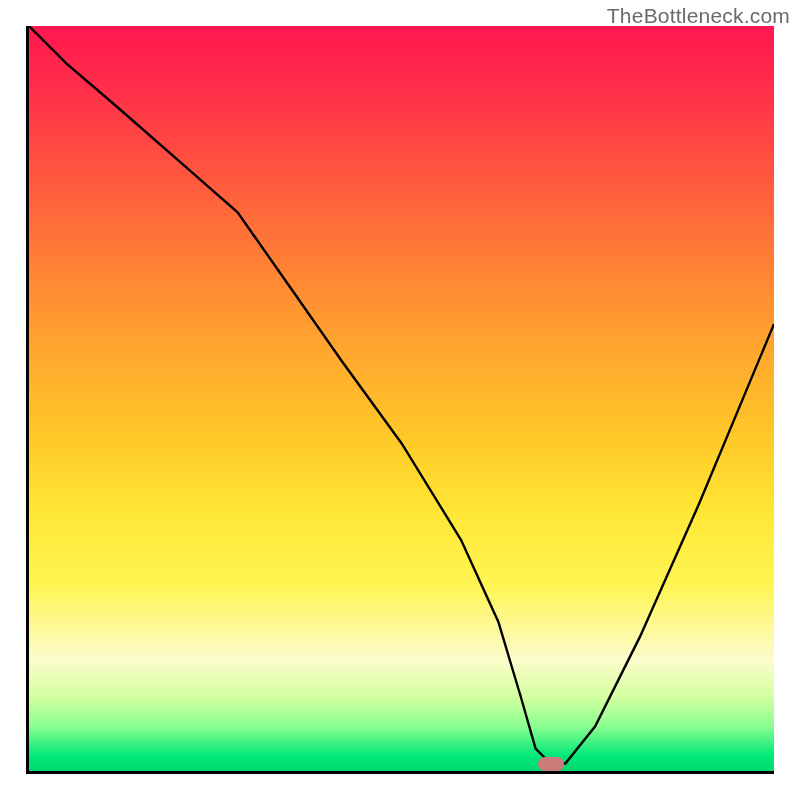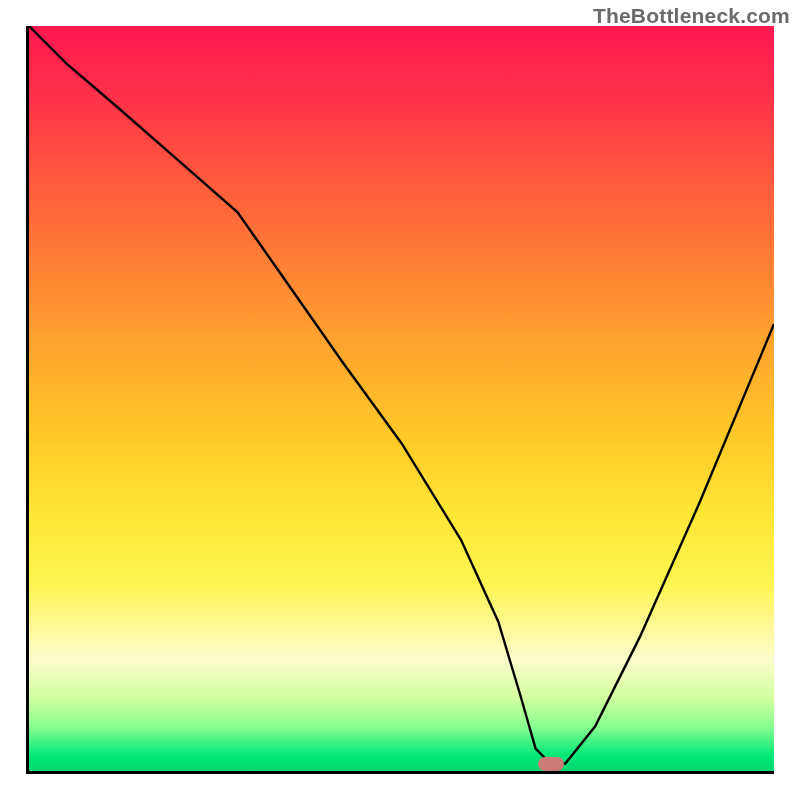--- a/index.html
+++ b/index.html
@@ -62,21 +62,21 @@
     background: #cc7a7a;
     border-radius: 7px;
     transform: translate(-50%, -50%);
   }
   .watermark {
     position: absolute;
     top: 4px;
     right: 10px;
     color: #6a6a6a;
     font-size: 21px;
-    font-weight: 700;
+    font-weight: 400;
     letter-spacing: 0.2px;
   }
 </style>
 </head>
 <body>
 
 <div class="chart-container">
 
   <div class="watermark">TheBottleneck.com</div>
 

